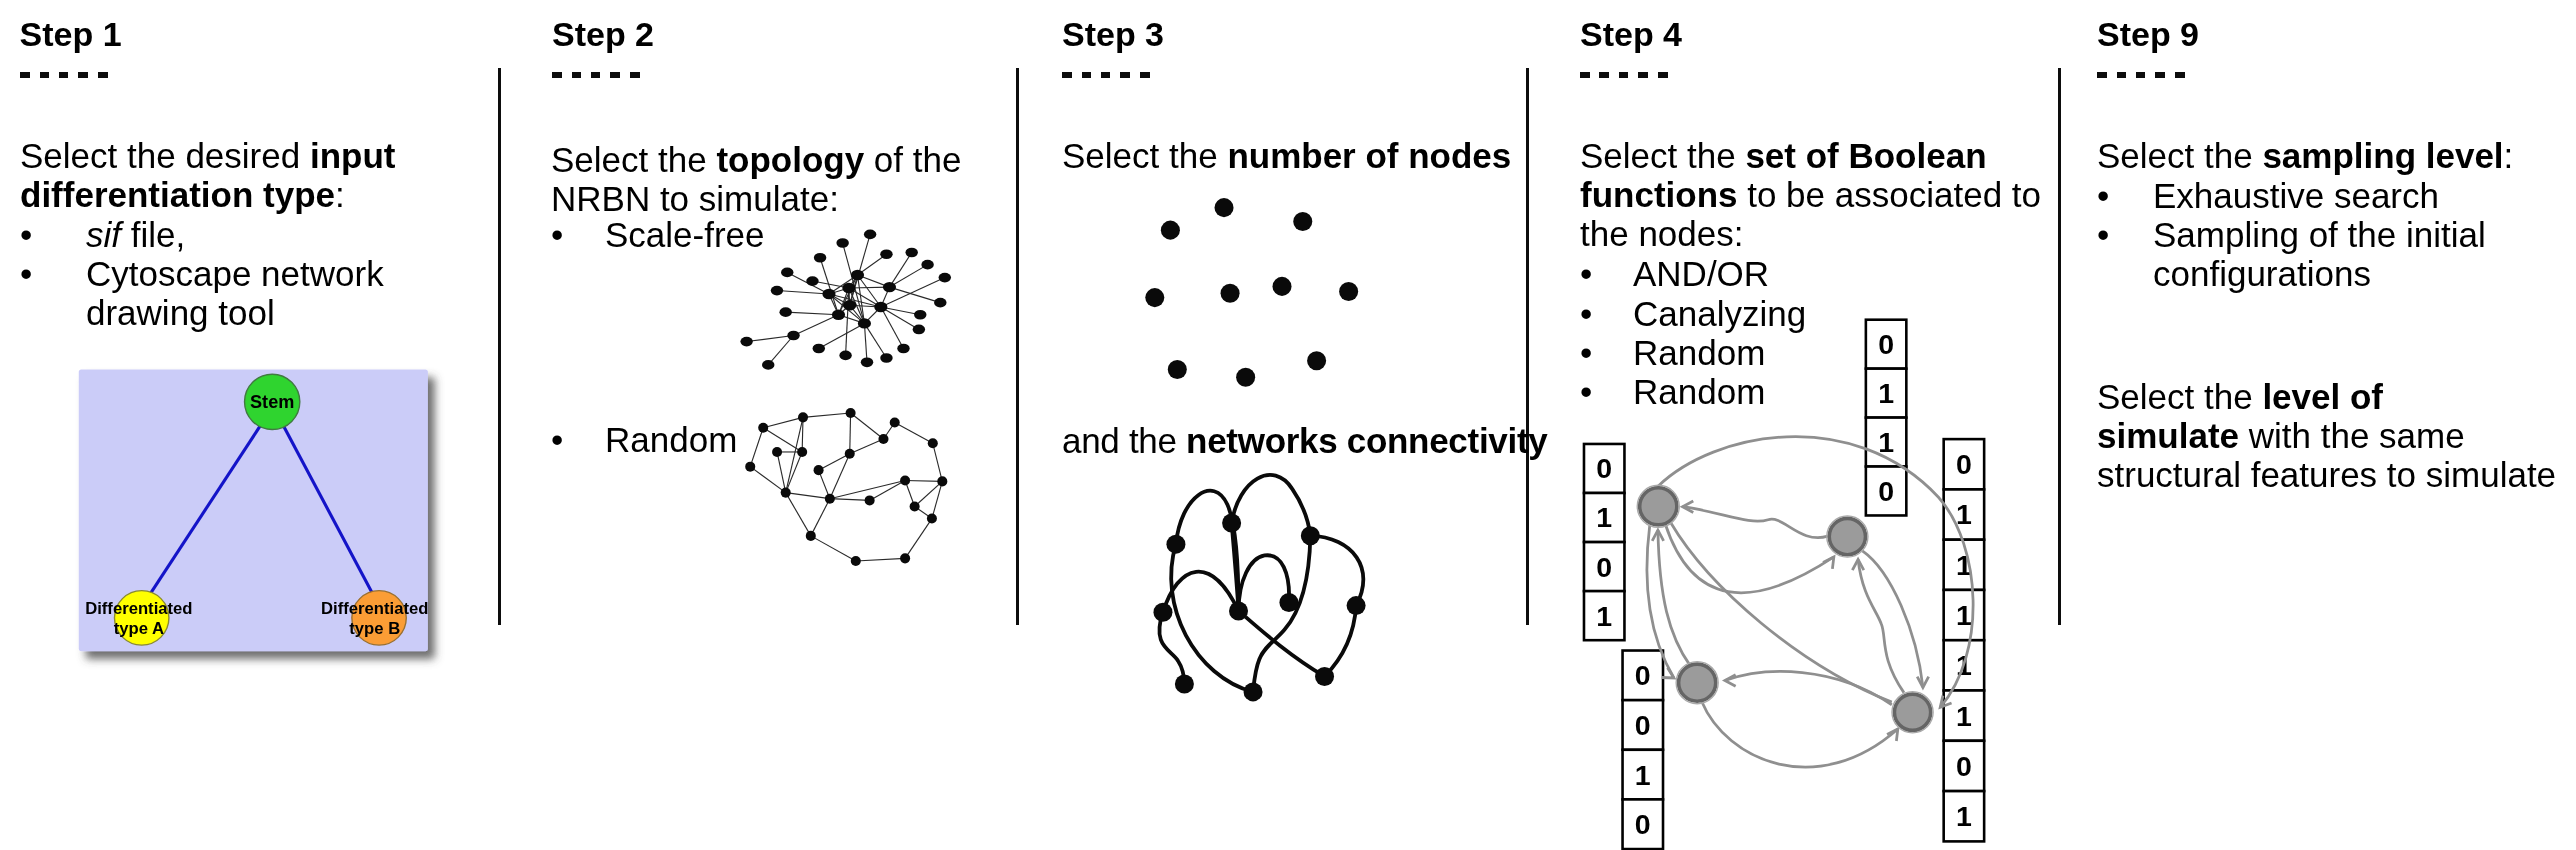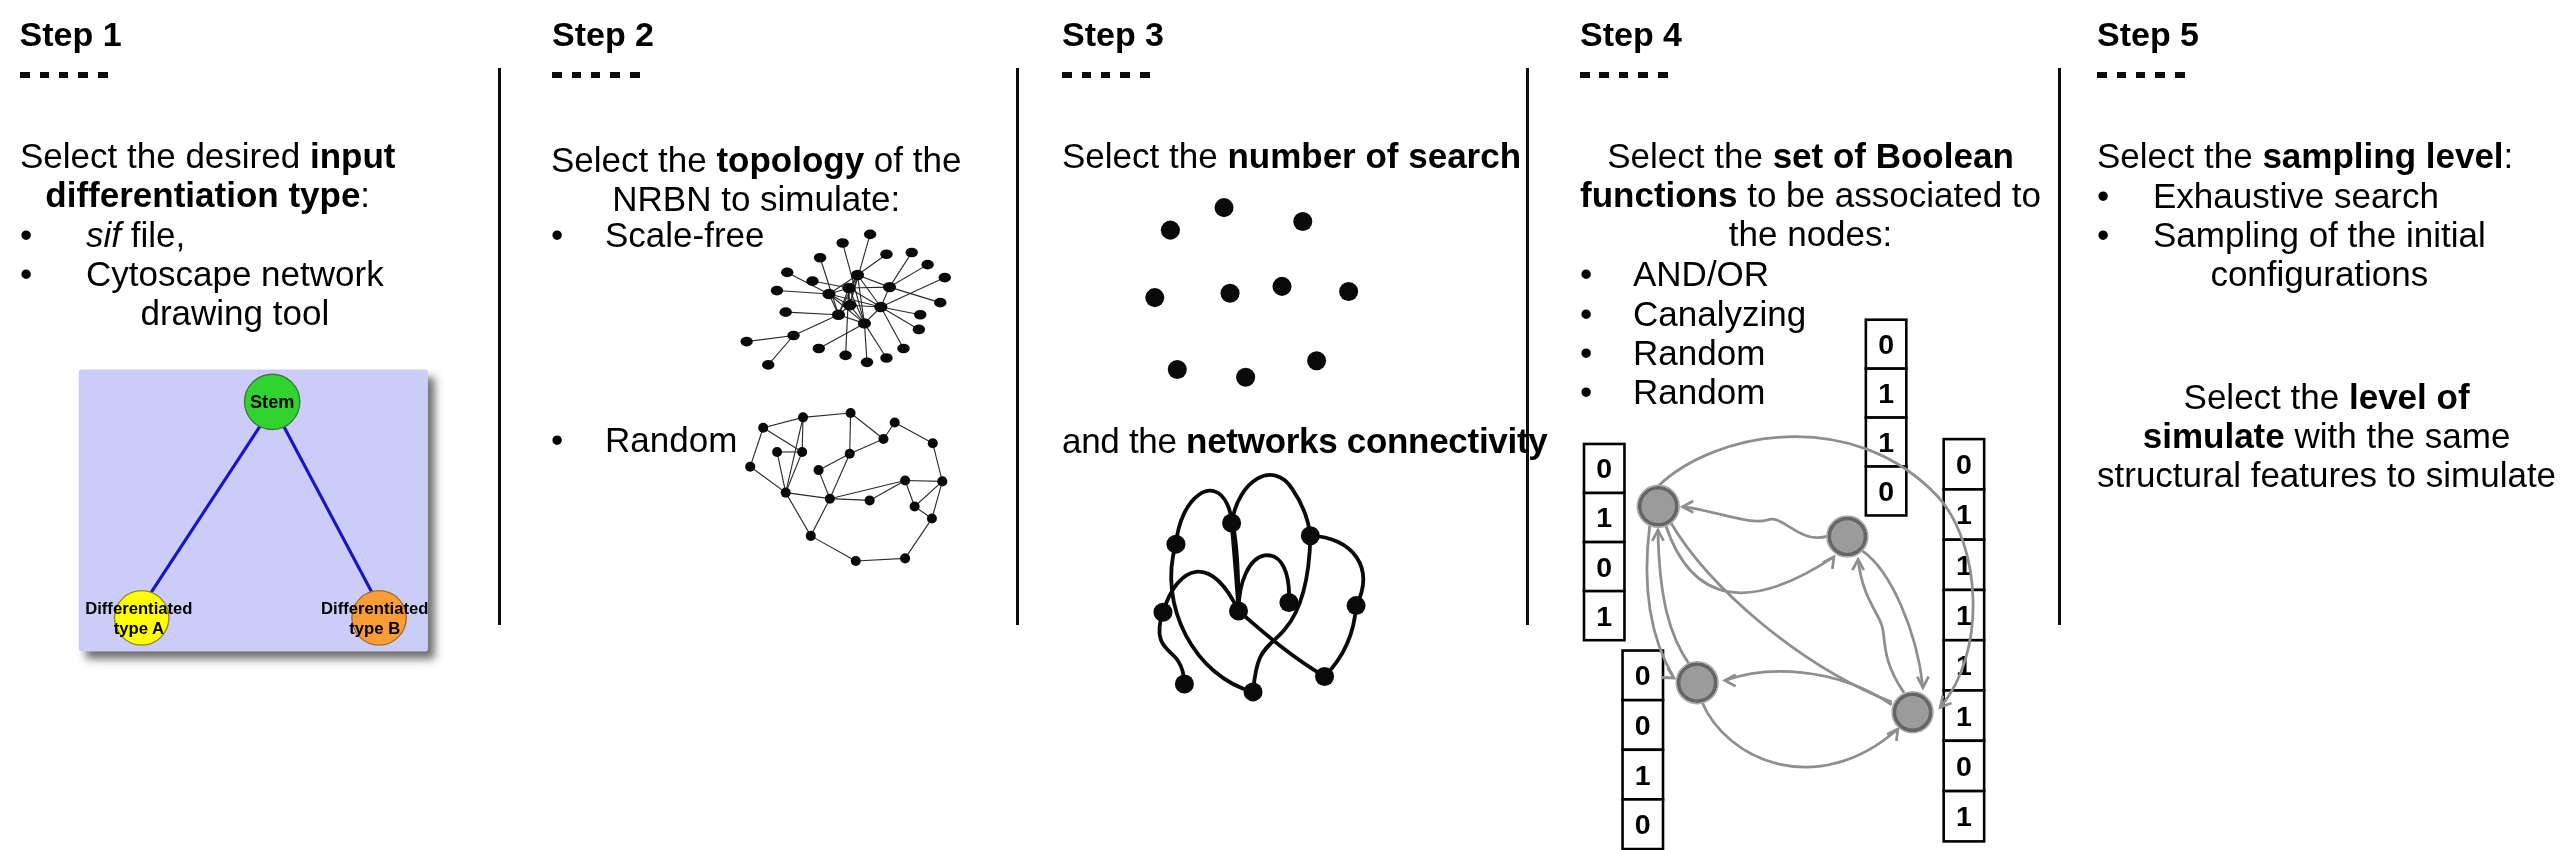--- a/index.html
+++ b/index.html
@@ -1,19 +1,19 @@
 <!DOCTYPE html>
 <html style="font-size:14px"><head>
 <meta charset="utf-8">
 <style>
   html,body{margin:0;padding:0;}
   body{width:2576px;height:851px;background:#ffffff;position:relative;overflow:hidden;
        font-family:"Liberation Sans",sans-serif;color:#000;}
   .h{position:absolute;font-size:34px;font-weight:bold;line-height:39px;white-space:nowrap;}
-  .t{position:absolute;font-size:35px;line-height:39px;white-space:nowrap;text-align:center;}
+  .t{position:absolute;font-size:35px;line-height:39px;white-space:nowrap;}
   .dash{position:absolute;height:5.9px;width:88px;
         background:repeating-linear-gradient(90deg,#0d0d0d 0 9.5px,transparent 9.5px 19.5px);}
   .sep{position:absolute;width:2.8px;background:#0d0d0d;top:68px;height:557px;}
   .bu{position:absolute;font-size:35px;line-height:39px;}
   svg{position:absolute;}
 </style>
 </head>
 <body>
 
 <div class="sep" style="left:498px"></div>
@@ -32,36 +32,36 @@
 <div class="h" style="left:552px;top:15.2px">Step 2</div>
 <div class="dash" style="left:552px;top:72px"></div>
 <div class="t" style="left:551px;top:140px">Select the <b>topology</b> of the<br>NRBN to simulate:</div>
 <div class="bu" style="left:551px;top:215px">•</div>
 <div class="t" style="left:605px;top:215px">Scale-free</div>
 <div class="bu" style="left:551px;top:420px">•</div>
 <div class="t" style="left:605px;top:420px">Random</div>
 
 <div class="h" style="left:1062px;top:15.2px">Step 3</div>
 <div class="dash" style="left:1062px;top:72px"></div>
-<div class="t" style="left:1062px;top:136px">Select the <b>number of search</b></div>
+<div class="t" style="left:1062px;top:136px">Select the <b>number of nodes</b></div>
 <div class="t" style="left:1062px;top:421px;letter-spacing:-0.3px">and the <b>networks connectivity</b></div>
 
 <div class="h" style="left:1580px;top:15.2px">Step 4</div>
 <div class="dash" style="left:1580px;top:72px"></div>
 <div class="t" style="left:1580px;top:136px">Select the <b>set of Boolean</b><br><b>functions</b> to be associated to<br>the nodes:</div>
 <div class="bu" style="left:1580px;top:254px">•</div>
 <div class="t" style="left:1633px;top:254px">AND/OR</div>
 <div class="bu" style="left:1580px;top:294px">•</div>
 <div class="t" style="left:1633px;top:294px">Canalyzing</div>
 <div class="bu" style="left:1580px;top:333px">•</div>
 <div class="t" style="left:1633px;top:333px">Random</div>
 <div class="bu" style="left:1580px;top:372px">•</div>
 <div class="t" style="left:1633px;top:372px">Random</div>
 
-<div class="h" style="left:2097px;top:15.2px">Step 5</div>
+<div class="h" style="left:2097px;top:15.2px">Step 9</div>
 <div class="dash" style="left:2097px;top:72px"></div>
 <div class="t" style="left:2097px;top:136px">Select the <b>sampling level</b>:</div>
 <div class="bu" style="left:2097px;top:176px">•</div>
 <div class="t" style="left:2153px;top:176px">Exhaustive search</div>
 <div class="bu" style="left:2097px;top:215px">•</div>
 <div class="t" style="left:2153px;top:215px">Sampling of the initial<br>configurations</div>
 <div class="t" style="left:2097px;top:377px">Select the <b>level of</b><br><b>simulate</b> with the same<br>structural features to simulate</div>
 
 <svg style="left:48px;top:350px" width="415" height="337" viewBox="55 405 480 390">
   <g filter="url(#tsh)">

